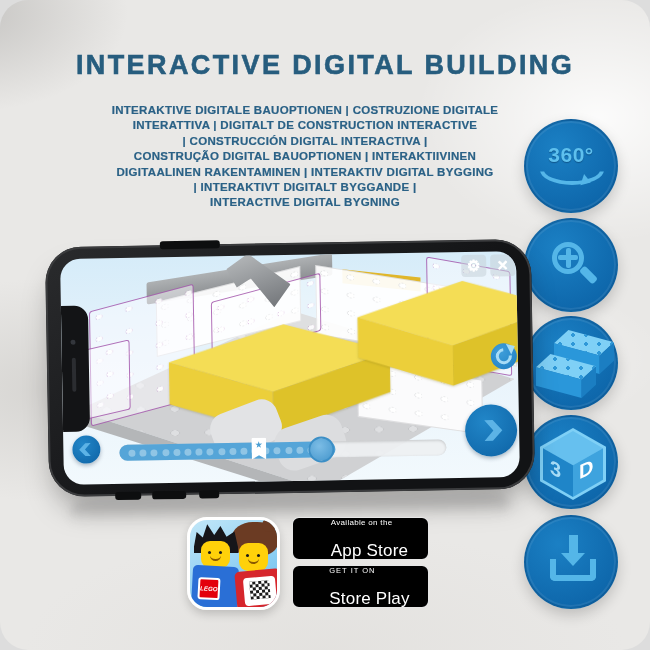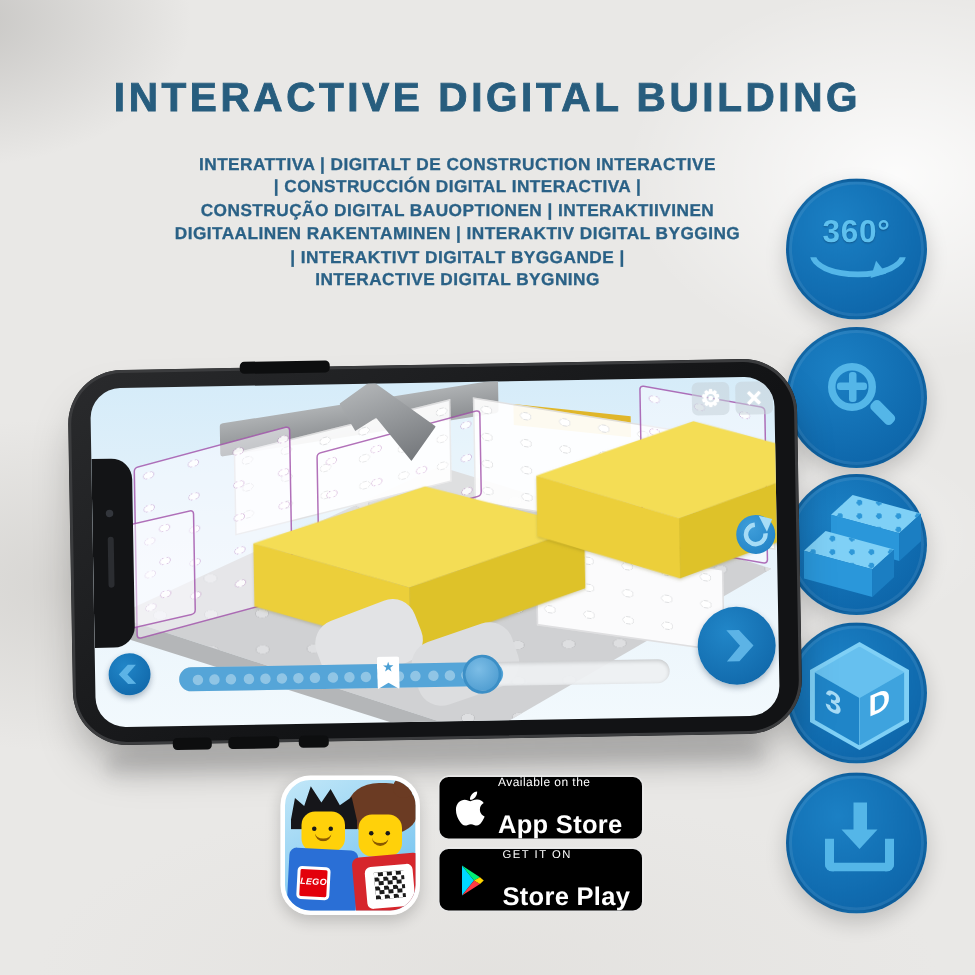--- a/index.html
+++ b/index.html
@@ -6,20 +6,21 @@
   body { background:#ddd; font-family:"Liberation Sans", sans-serif; }
   .canvas{
     position:relative; width:650px; height:650px; margin:0 auto; overflow:hidden;
     background-color:#e9e8e6;
     background-image:
       radial-gradient(ellipse 260px 180px at 92% 18%, rgba(255,255,255,0.85), rgba(255,255,255,0) 70%),
       radial-gradient(ellipse 300px 120px at 70% 55%, rgba(255,255,255,0.6), rgba(255,255,255,0) 70%),
       radial-gradient(ellipse 220px 140px at -4% 2%, rgba(120,118,115,0.30), rgba(120,118,115,0) 70%),
       radial-gradient(ellipse 280px 160px at 8% 60%, rgba(190,188,184,0.45), rgba(190,188,184,0) 70%),
       radial-gradient(ellipse 400px 160px at 50% 100%, rgba(225,223,220,0.7), rgba(225,223,220,0) 75%);
+    border-radius: 28px;
   }
   
   .title{
     position:absolute; left:0; top:50px; width:650px; text-align:center;
     font-size:27px; font-weight:bold; letter-spacing:2.4px; color:#275d7e;
     -webkit-text-stroke:0.6px #275d7e;
   }
   .subtitle{
     position:absolute; left:75px; top:103px; width:460px; text-align:center;
     color:#2a6186; font-weight:bold; font-size:11.5px; line-height:15.4px; letter-spacing:0.3px;
@@ -166,33 +167,34 @@
     transform:rotate(3deg); }
   .legosq{ position:absolute; left:6px; top:12px; width:22px; height:22px; background:#e3000b; border:2px solid #fff;
     border-radius:3px; color:#fff; font-weight:bold; font-style:italic; font-size:6px; display:flex;
     align-items:center; justify-content:center; letter-spacing:0.2px; }
   .torsogirl{ position:absolute; left:46px; top:50px; width:46px; height:42px; background:#d6262c; border-radius:5px;
     transform:rotate(-5deg); }
   .chestpanel{ position:absolute; left:8px; top:7px; width:32px; height:28px; background:#fff; border-radius:4px; }
   .qr{ position:absolute; left:14px; top:11px; width:20px; height:18px;
     background:repeating-conic-gradient(#1a1a1a 0 25%, #ffffff 0 50%); background-size:6px 6px; }
   .badge{ position:absolute; left:292px; width:137px; height:43px; background:#000; border-radius:7px;
-    border:1px solid rgba(255,255,255,0.9); display:flex; align-items:center; padding-left:10px; z-index:4; }
+    border:1px solid rgba(255,255,255,0.9); display:flex; align-items:center; padding-left:10px; z-index:4;flex-direction:column; }
   .badgetext{ display:flex; flex-direction:column; justify-content:center; margin-left:8px; color:#fff; }
   .badgetop{ font-size:8px; letter-spacing:0.3px; }
-  .badgename{ font-size:17px; font-weight:bold; letter-spacing:0.2px; margin-top:14px; }
+  .badgename{ font-size:17px; font-weight:normal; letter-spacing:0.2px; margin-top:14px; }
   .gp-top{ font-size:7.5px; letter-spacing:1px; }
 </style>
 </head>
 <body>
 
 <div class="canvas">
 
   <div class="title">INTERACTIVE DIGITAL BUILDING</div>
   <div class="subtitle">
+    <div>INTERAKTIVE DIGITALE BAUOPTIONEN | COSTRUZIONE DIGITALE</div>
     <div>INTERATTIVA | DIGITALT DE CONSTRUCTION INTERACTIVE</div>
     <div>| CONSTRUCCIÓN DIGITAL INTERACTIVA |</div>
     <div>CONSTRUÇÃO DIGITAL BAUOPTIONEN | INTERAKTIIVINEN</div>
     <div>DIGITAALINEN RAKENTAMINEN | INTERAKTIV DIGITAL BYGGING</div>
     <div>| INTERAKTIVT DIGITALT BYGGANDE |</div>
     <div>INTERACTIVE DIGITAL BYGNING</div>
   </div>
 
   <div class="fcircle" style="top:119px">
     <div class="lbl360">360°</div>

